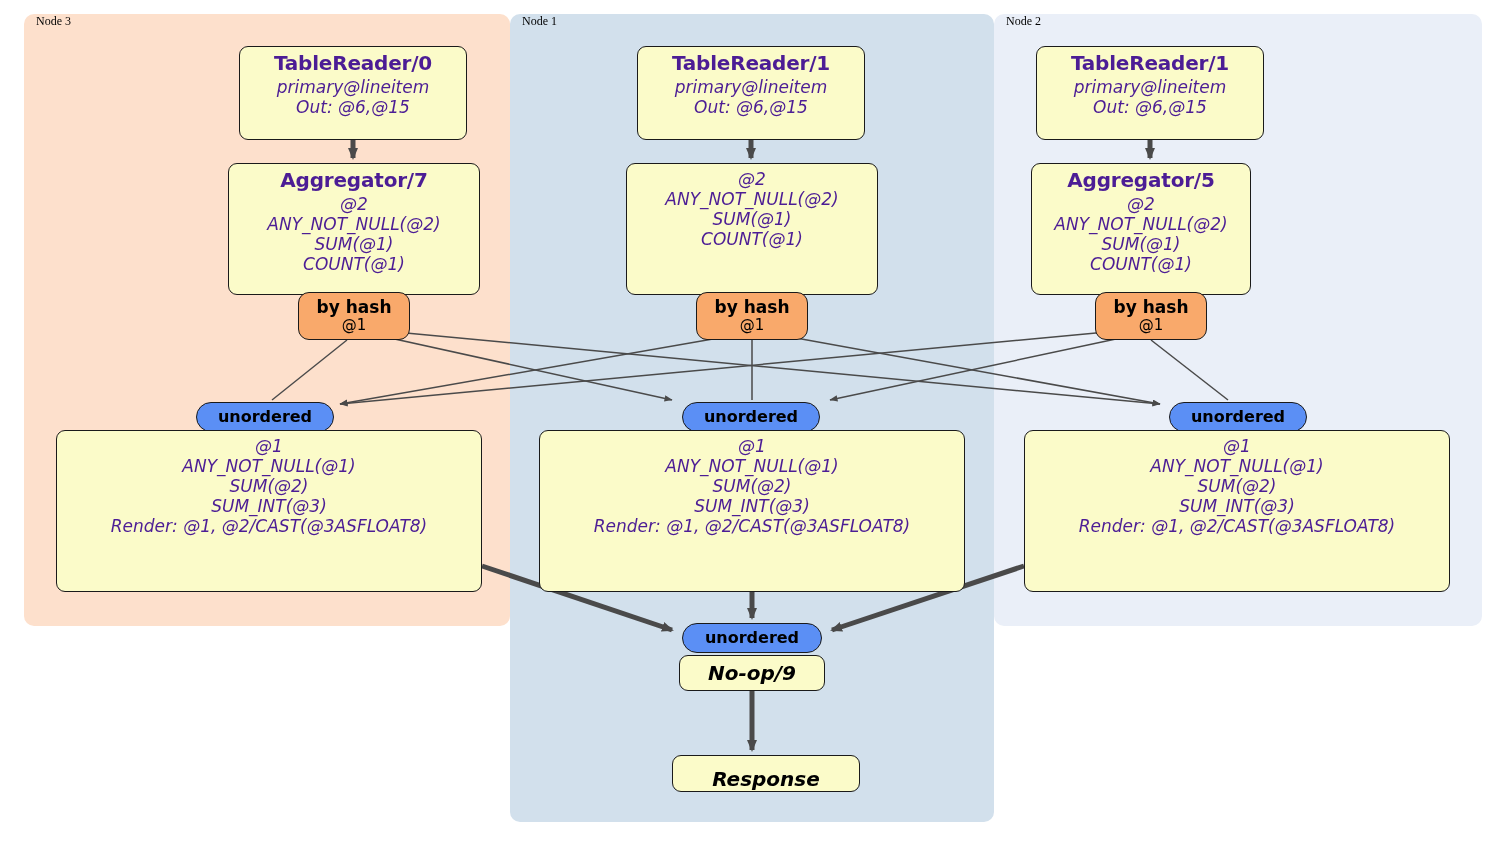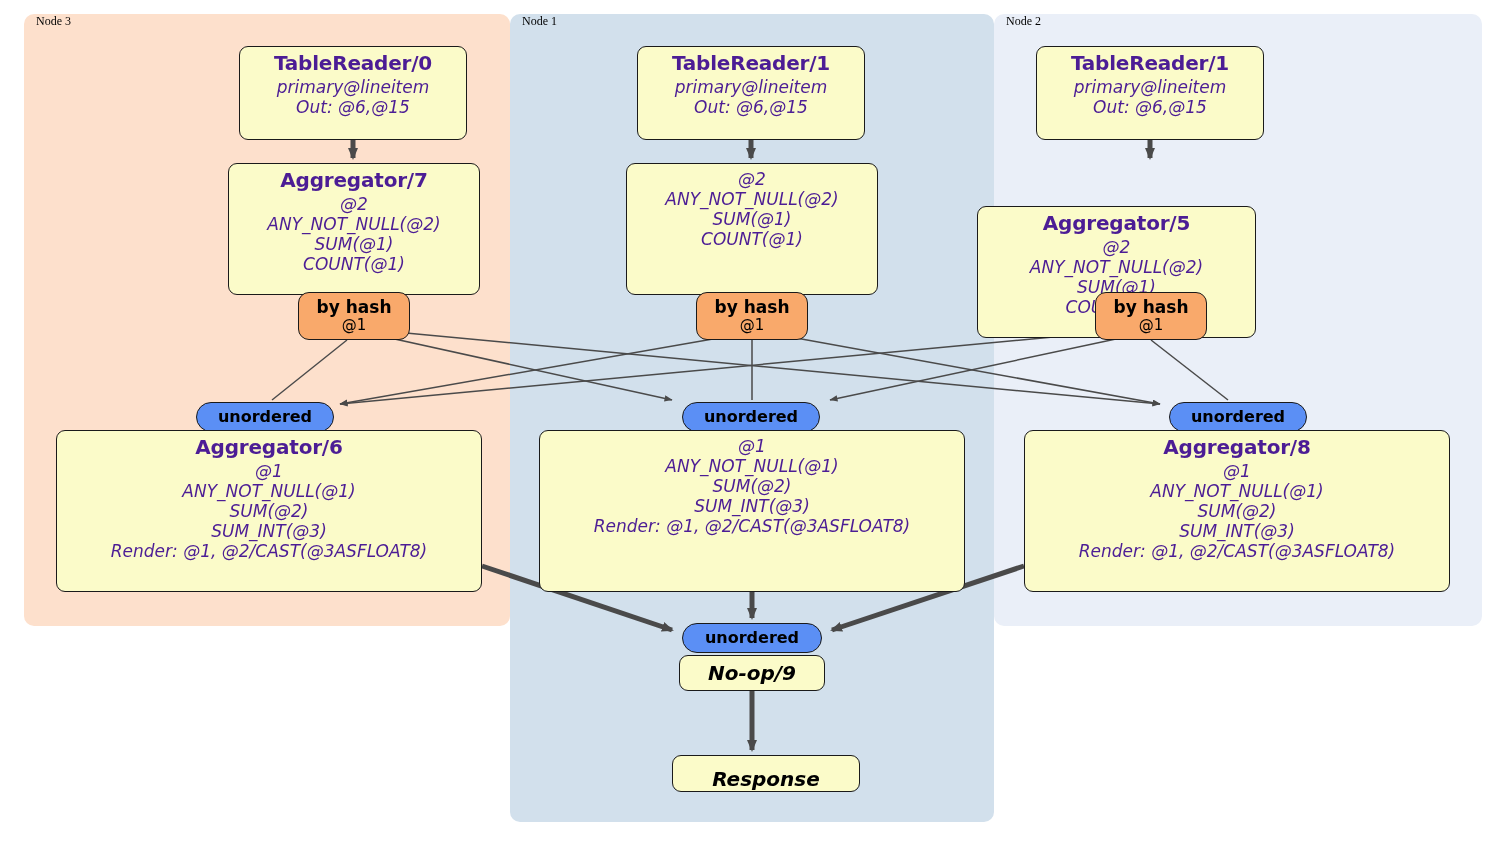--- a/index.html
+++ b/index.html
@@ -206,21 +206,21 @@
     <span class="op-line">ANY_NOT_NULL(@2)</span>
     <span class="op-line">SUM(@1)</span>
     <span class="op-line">COUNT(@1)</span>
   </div>
   <div class="op-box" id="box-aggregator4" style="left: 626px; top: 163px; width: 252px; height: 132px;">
     <span class="op-line">@2</span>
     <span class="op-line">ANY_NOT_NULL(@2)</span>
     <span class="op-line">SUM(@1)</span>
     <span class="op-line">COUNT(@1)</span>
   </div>
-  <div class="op-box" id="box-aggregator5" style="left: 977px; top: 163px; width: 279px; height: 132px; margin-top: 43px;">
+  <div class="op-box" id="box-aggregator5" style="left: 1031px; top: 163px; width: 220px; height: 132px;">
     <span class="op-title">Aggregator/5</span>
     <span class="op-line">@2</span>
     <span class="op-line">ANY_NOT_NULL(@2)</span>
     <span class="op-line">SUM(@1)</span>
     <span class="op-line">COUNT(@1)</span>
   </div>
 
   <div class="pill pill-hash" id="pill-byhash3" style="left: 298px; top: 292px; width: 112px; height: 48px;">
     <span class="ph-title">by hash</span>
     <span class="ph-sub">@1</span>
@@ -238,36 +238,34 @@
     <span>unordered</span>
   </div>
   <div class="pill pill-unordered" id="pill-unordered7" style="left: 682px; top: 402px; width: 138px; height: 30px;">
     <span>unordered</span>
   </div>
   <div class="pill pill-unordered" id="pill-unordered8" style="left: 1169px; top: 402px; width: 138px; height: 30px;">
     <span>unordered</span>
   </div>
 
   <div class="op-box" id="box-aggregator6" style="left: 56px; top: 430px; width: 426px; height: 162px;">
-    <span class="op-title">Aggregator/6</span>
     <span class="op-line">@1</span>
     <span class="op-line">ANY_NOT_NULL(@1)</span>
     <span class="op-line">SUM(@2)</span>
     <span class="op-line">SUM_INT(@3)</span>
     <span class="op-line">Render: @1, @2/CAST(@3ASFLOAT8)</span>
   </div>
   <div class="op-box" id="box-aggregator7" style="left: 539px; top: 430px; width: 426px; height: 162px;">
     <span class="op-line">@1</span>
     <span class="op-line">ANY_NOT_NULL(@1)</span>
     <span class="op-line">SUM(@2)</span>
     <span class="op-line">SUM_INT(@3)</span>
     <span class="op-line">Render: @1, @2/CAST(@3ASFLOAT8)</span>
   </div>
   <div class="op-box" id="box-aggregator8" style="left: 1024px; top: 430px; width: 426px; height: 162px;">
-    <span class="op-title">Aggregator/8</span>
     <span class="op-line">@1</span>
     <span class="op-line">ANY_NOT_NULL(@1)</span>
     <span class="op-line">SUM(@2)</span>
     <span class="op-line">SUM_INT(@3)</span>
     <span class="op-line">Render: @1, @2/CAST(@3ASFLOAT8)</span>
   </div>
 
   <div class="pill pill-unordered" id="pill-unordered9" style="left: 682px; top: 623px; width: 140px; height: 30px;">
     <span>unordered</span>
   </div>

